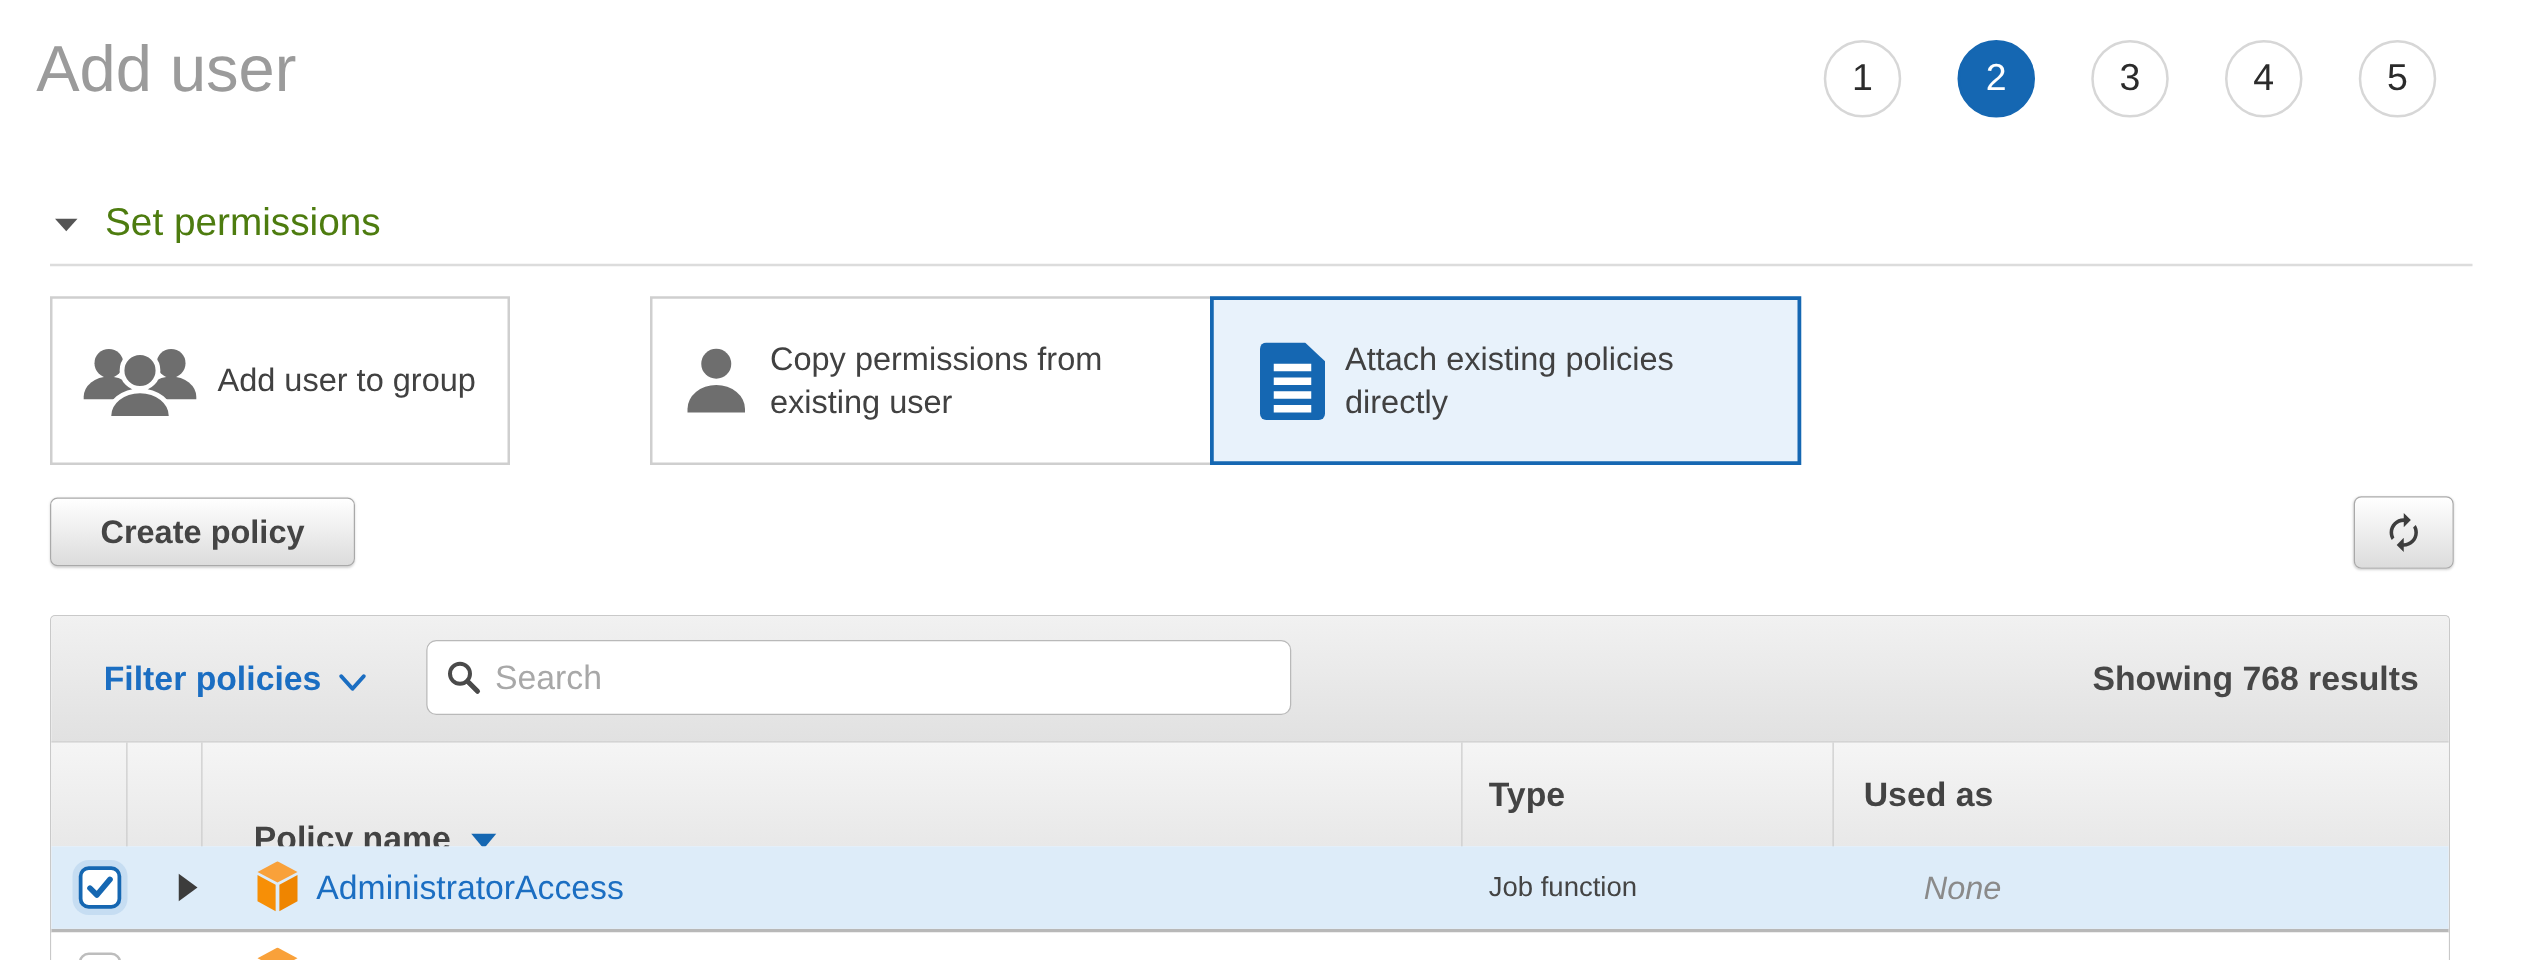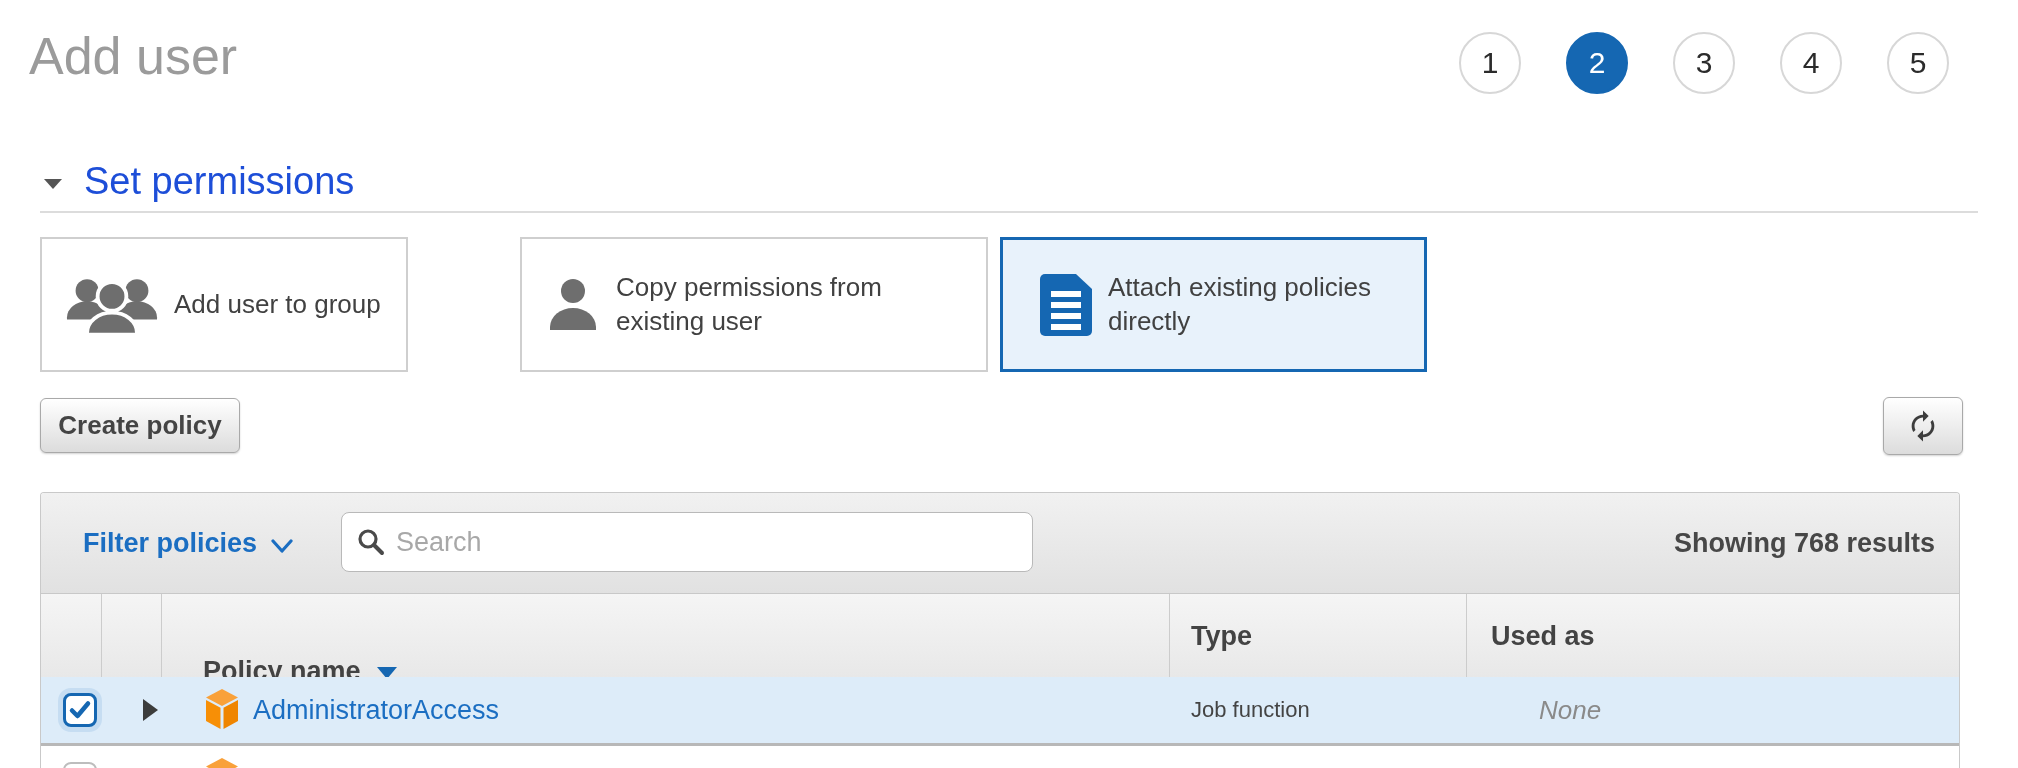--- a/index.html
+++ b/index.html
@@ -13,38 +13,38 @@
   
   #steps { position:absolute; left:1459px; top:32px; display:flex; gap:45px; }
   .step { width:62px; height:62px; border-radius:50%; border:2px solid #d7d7d7; background:#fff;
           color:#2b2b2b; font-size:30px; display:flex; align-items:center; justify-content:center; }
   .step.active { background:#1567b2; border-color:#1567b2; color:#fff; }
 
   
   #section-header { position:absolute; left:44px; top:160px; display:flex; align-items:center; gap:22px; }
   .tri-down { width:0; height:0; border-left:9px solid transparent; border-right:9px solid transparent;
               border-top:10px solid #555; margin-top:4px; }
-  #section-title { font-size:38px; color:#1d4ed8; font-weight:400; }
+  #section-title { font-size:31px; color:#4d7c0f; font-weight:400; }
   #section-rule { position:absolute; left:40px; top:211px; width:1938px; height:2px; background:#dcdcdc; }
 
   
   .card { position:absolute; top:237px; height:135px; border:2px solid #cfcfcf; background:#fff;
           display:flex; align-items:center; padding:0 24px; gap:16px; cursor:pointer; }
   .card.selected { border:3px solid #1567b2; background:#e8f2fb; }
   #card-1 { left:40px;  width:368px; }
   #card-2 { left:520px; width:468px; }
-  #card-3 { left:1000px; width:427px;padding-left:37px; }
+  #card-3 { left:968px; width:473px;padding-left:37px; }
   .card-label { font-size:26px; color:#414141; line-height:1.3; }
   .card-icon { flex:0 0 auto; display:flex; align-items:center; justify-content:center; }
 
   
   .gray-btn { position:absolute; border:1px solid #a9a9a9; border-radius:6px;
               background:linear-gradient(#ffffff,#dcdcdc); box-shadow:0 1px 2px rgba(0,0,0,.18);
               display:flex; align-items:center; justify-content:center; cursor:pointer; }
-  #create-policy { left:40px; top:398px; width:200px; height:55px; font-size:26px; font-weight:bold; color:#444; }
+  #create-policy { left:40px; top:398px; width:244px; height:55px; font-size:26px; font-weight:bold; color:#444; }
   #refresh-btn { left:1883px; top:397px; width:80px; height:58px; }
 
   
   #panel { position:absolute; left:40px; top:492px; width:1920px; height:276px;
            border:1px solid #c9c9c9; border-bottom:none; border-radius:4px 4px 0 0; overflow:hidden; }
 
   #filter-bar { position:relative; height:100px; background:linear-gradient(#f1f1f1,#e1e1e1); }
   #filter-dd { position:absolute; left:22px; top:0; height:100px; display:flex; align-items:center; gap:14px; cursor:pointer; }
   #filter-label { font-size:27px; font-weight:bold; color:#1b6ec2;margin-left:20px; }
   #search-box { position:absolute; left:300px; top:19px; width:692px; height:60px; background:#fff;

